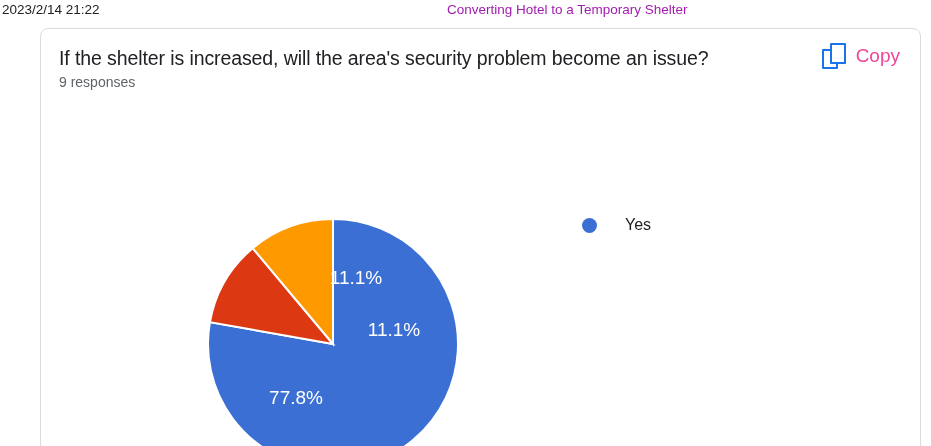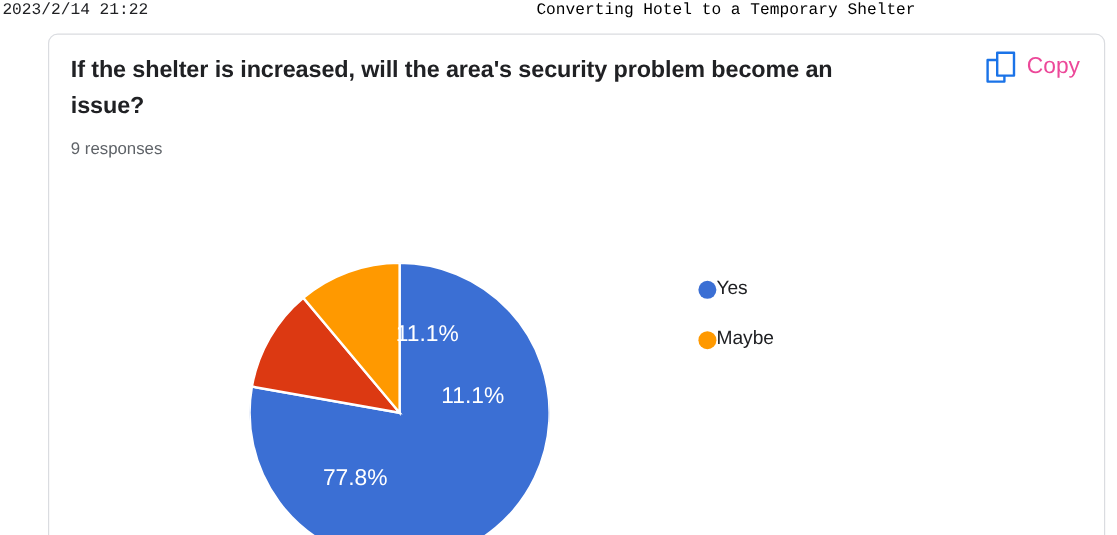--- a/index.html
+++ b/index.html
@@ -19,36 +19,35 @@
 
   
   #print-header {
     position: absolute;
     top: 0;
     left: 0;
     width: 813px;
     height: 26px;
     display: flex;
     align-items: center;
-    font-family: Liberation Mono, monospace;
   }
   #print-header .hdr-date {
     position: absolute;
     left: 2px;
     top: 2px;
     font-size: 13.5px;
     color: #202124;
     white-space: nowrap;
   }
   #print-header .hdr-title {
     position: absolute;
     left: 447px;
     top: 2px;
     font-size: 13.5px;
-    color: #000000;
+    color: #a21caf;
     white-space: nowrap;
   }
 
   
   #question-card {
     position: absolute;
     left: 40px;
     top: 28px;
     width: 881px;
     height: 430px;
@@ -63,27 +62,26 @@
     top: 0;
     right: 0;
     padding: 14px 18px 0 18px;
   }
 
   #question-title {
     width: 700px;
     font-size: 19.5px;
     line-height: 30px;
     color: #202124;
-    font-weight: 700;
+    font-weight: 400;
     margin: 0;
     letter-spacing: -0.1px;
   }
 
   #response-count {
-    margin-top: 11px;
     font-size: 14px;
     line-height: 18px;
     color: #5f6368;
   }
 
   
   #copy-button {
     position: absolute;
     right: 14px;
     top: 10px;
@@ -157,22 +155,21 @@
   #chart-legend {
     position: absolute;
     left: 541px;
     top: 33px;
     width: 200px;
   }
   .legend-item {
     display: flex;
     align-items: center;
     height: 26px;
-    gap: 0;
-    margin-top: 16px;
+    gap: 28px;
   }
   .legend-swatch {
     width: 15px;
     height: 15px;
     border-radius: 50%;
     flex: 0 0 auto;
   }
   .legend-text {
     font-size: 16px;
     color: #202124;
@@ -217,20 +214,16 @@
             <text class="slice-label" x="186" y="112">11.1%</text>
           </g>
       </svg>
     </div>
 
     <div id="chart-legend">
       <div class="legend-item">
         <span class="legend-swatch" style="background: rgb(59, 111, 212);"></span>
         <span class="legend-text">Yes</span>
       </div>
-      <div class="legend-item">
-        <span class="legend-swatch" style="background: rgb(255, 153, 0);"></span>
-        <span class="legend-text">Maybe</span>
-      </div>
     </div>
 
   </div>
 </div>
 
 </body></html>

